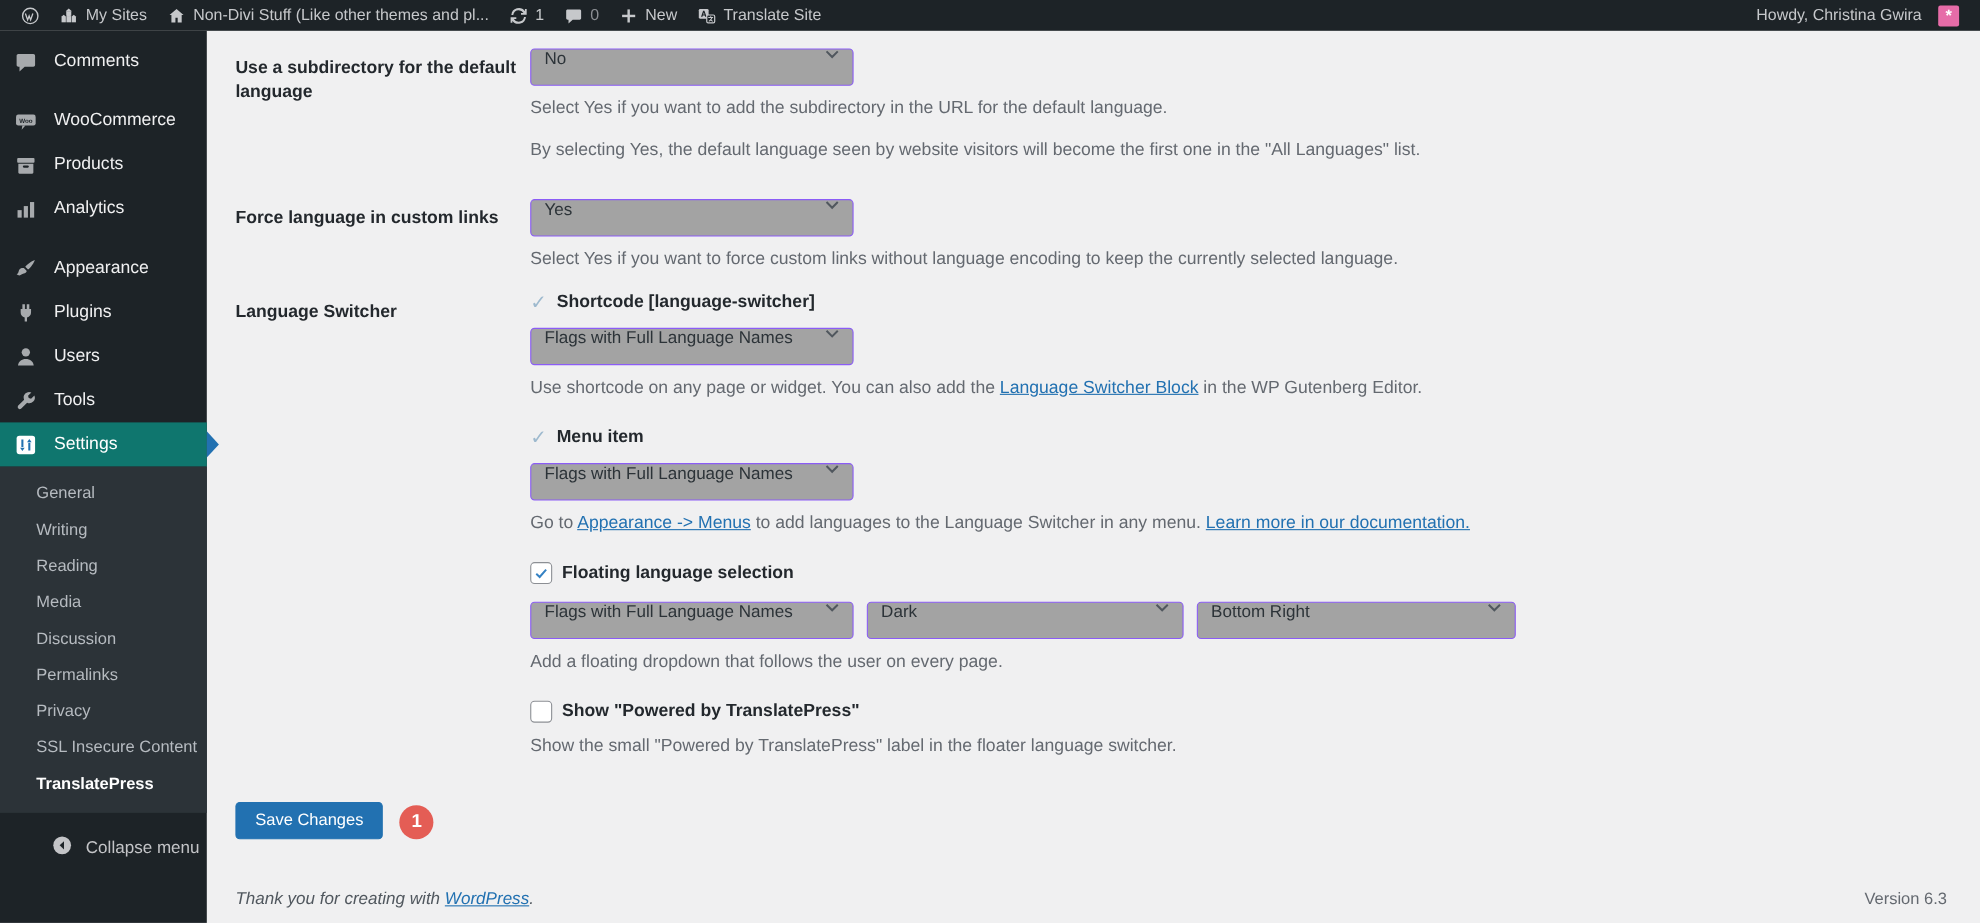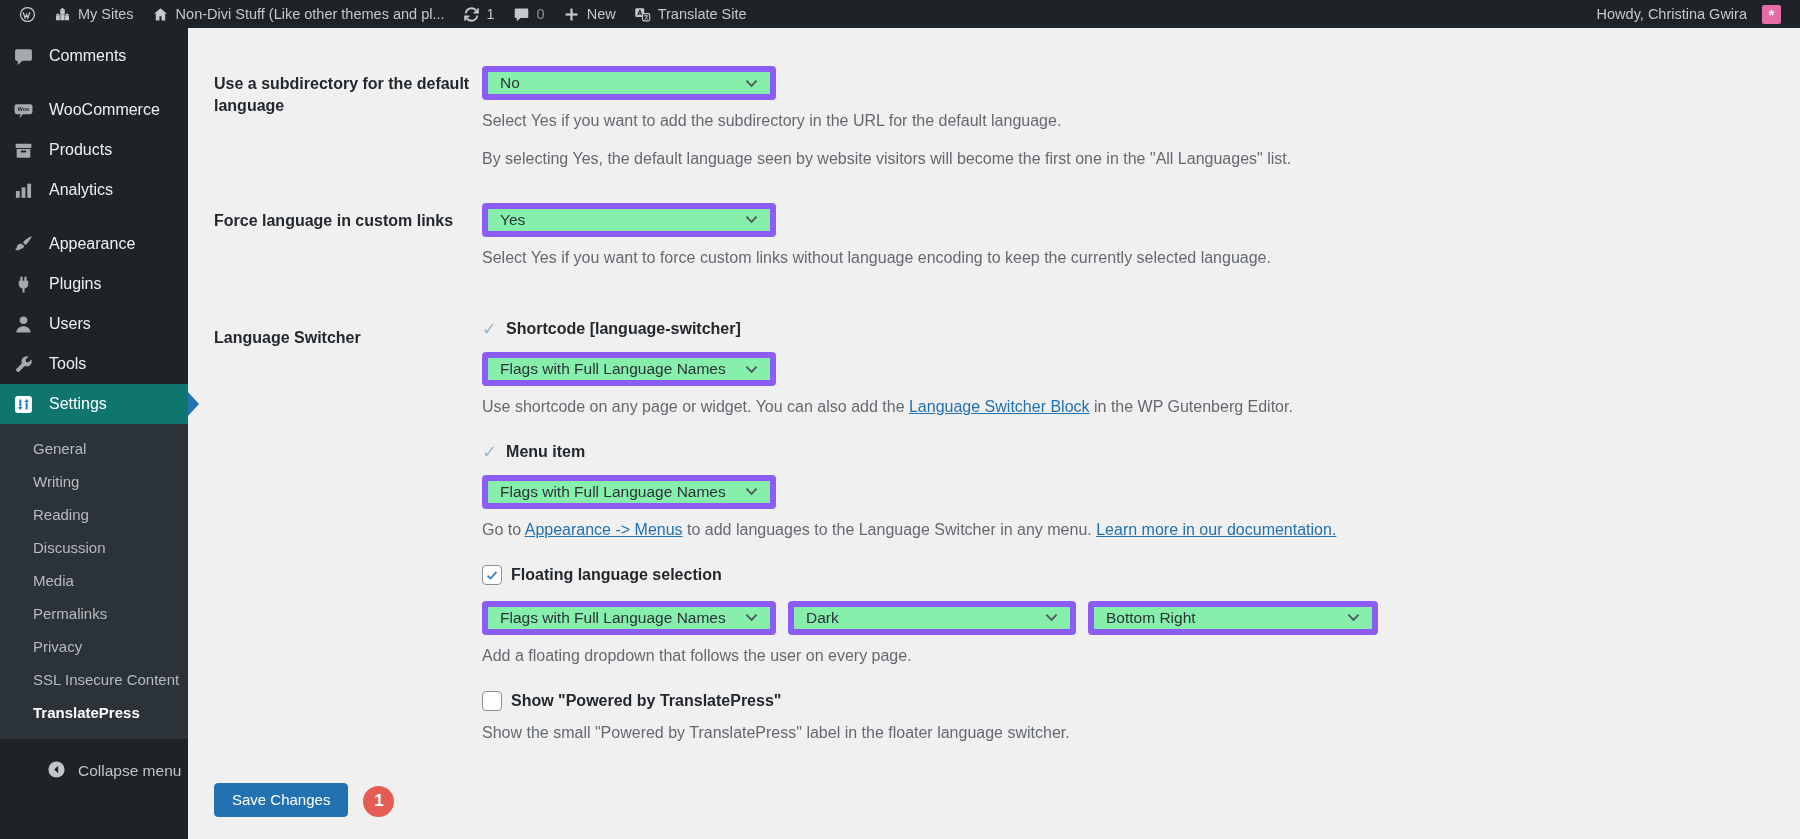--- a/index.html
+++ b/index.html
@@ -57,32 +57,32 @@
   .submenu-item.current { color:#ffffff; font-weight:bold; }
   .collapse-row {
     display:flex; align-items:center; height:40px; padding-left:11px;
     margin-top:12px; color:#c3c4c7; font-size:15.5px; cursor:pointer;margin-left:36px;
   }
   .collapse-row svg { width:19px; height:19px; margin-right:12px; }
 
   
   .content {
     position:absolute; left:188px; top:28px; width:1612px; height:811px;
-    padding:38px 30px 0 26px; background:#f0f0f1;
+    padding:16px 30px 0 26px; background:#f0f0f1;
   }
   .form-row { display:flex; }
   .row-label {
     flex:0 0 268px; font-size:16px; font-weight:bold; color:#23282d;
     line-height:1.4; padding-top:7px;
   }
   .row-field { flex:1 1 auto; min-width:0; }
 
   .select {
-    height:34px; background:#86efac; border:6px solid #8b5cf6; border-radius:4px;
-    display:flex; align-items:center; justify-content:space-between;
+    height:34px; background:#a3a3a3; border:1px solid #8b5cf6; border-radius:4px;
+    display:flex; justify-content:space-between;
     padding:0 12px; font-size:15.5px; color:#2c3338; cursor:pointer;
   }
   .select .chev { width:13px; height:9px; margin-left:8px; flex:0 0 auto; }
   .w1 { width:294px; } .w2 { width:288px; } .w3 { width:290px; }
 
   .desc { margin:10px 0 0; font-size:16px; color:#646970; line-height:1.4; }
   .desc.tight { margin-top:16px; }
   .desc a, .thanks a { color:#2271b1; text-decoration:underline; cursor:pointer; }
 
   .check-title { display:flex; align-items:center; gap:9px; font-size:16px; font-weight:bold; color:#23282d; }
@@ -92,21 +92,21 @@
     border-radius:4px; display:inline-flex; align-items:center; justify-content:center;
     cursor:pointer; flex:0 0 auto;
   }
   .checkbox svg { width:14px; height:14px; }
 
   .ls-select { margin-top:14px; }
   .ls-block { margin-top:24px; }
   .multi-selects { display:flex; gap:12px; margin-top:16px; }
 
   .row-gap1 { margin-bottom:32px; }
-  .row-gap2 { margin-bottom:51px; }
+  .row-gap2 { margin-bottom:19px; }
 
   .save-row { display:flex; align-items:flex-end; gap:15px; margin-top:38px; }
   .btn-primary {
     height:34px; padding:0 17px; background:#2271b1; border:1px solid #2271b1;
     border-radius:4px; color:#fff; font-size:15px; font-family:inherit; cursor:pointer;
   }
   .badge {
     width:31px; height:31px; border-radius:50%; background:#e45d55; color:#fff;
     font-size:17px; font-weight:bold; display:flex; align-items:center; justify-content:center;
   }
@@ -291,24 +291,24 @@
       <div class="submenu-item">
           <span>General</span>
         </div>
       <div class="submenu-item">
           <span>Writing</span>
         </div>
       <div class="submenu-item">
           <span>Reading</span>
         </div>
       <div class="submenu-item">
+          <span>Media</span>
+        </div>
+      <div class="submenu-item">
           <span>Discussion</span>
-        </div>
-      <div class="submenu-item">
-          <span>Media</span>
         </div>
       <div class="submenu-item">
           <span>Permalinks</span>
         </div>
       <div class="submenu-item">
           <span>Privacy</span>
         </div>
       <div class="submenu-item">
           <span>SSL Insecure Content</span>
         </div>

